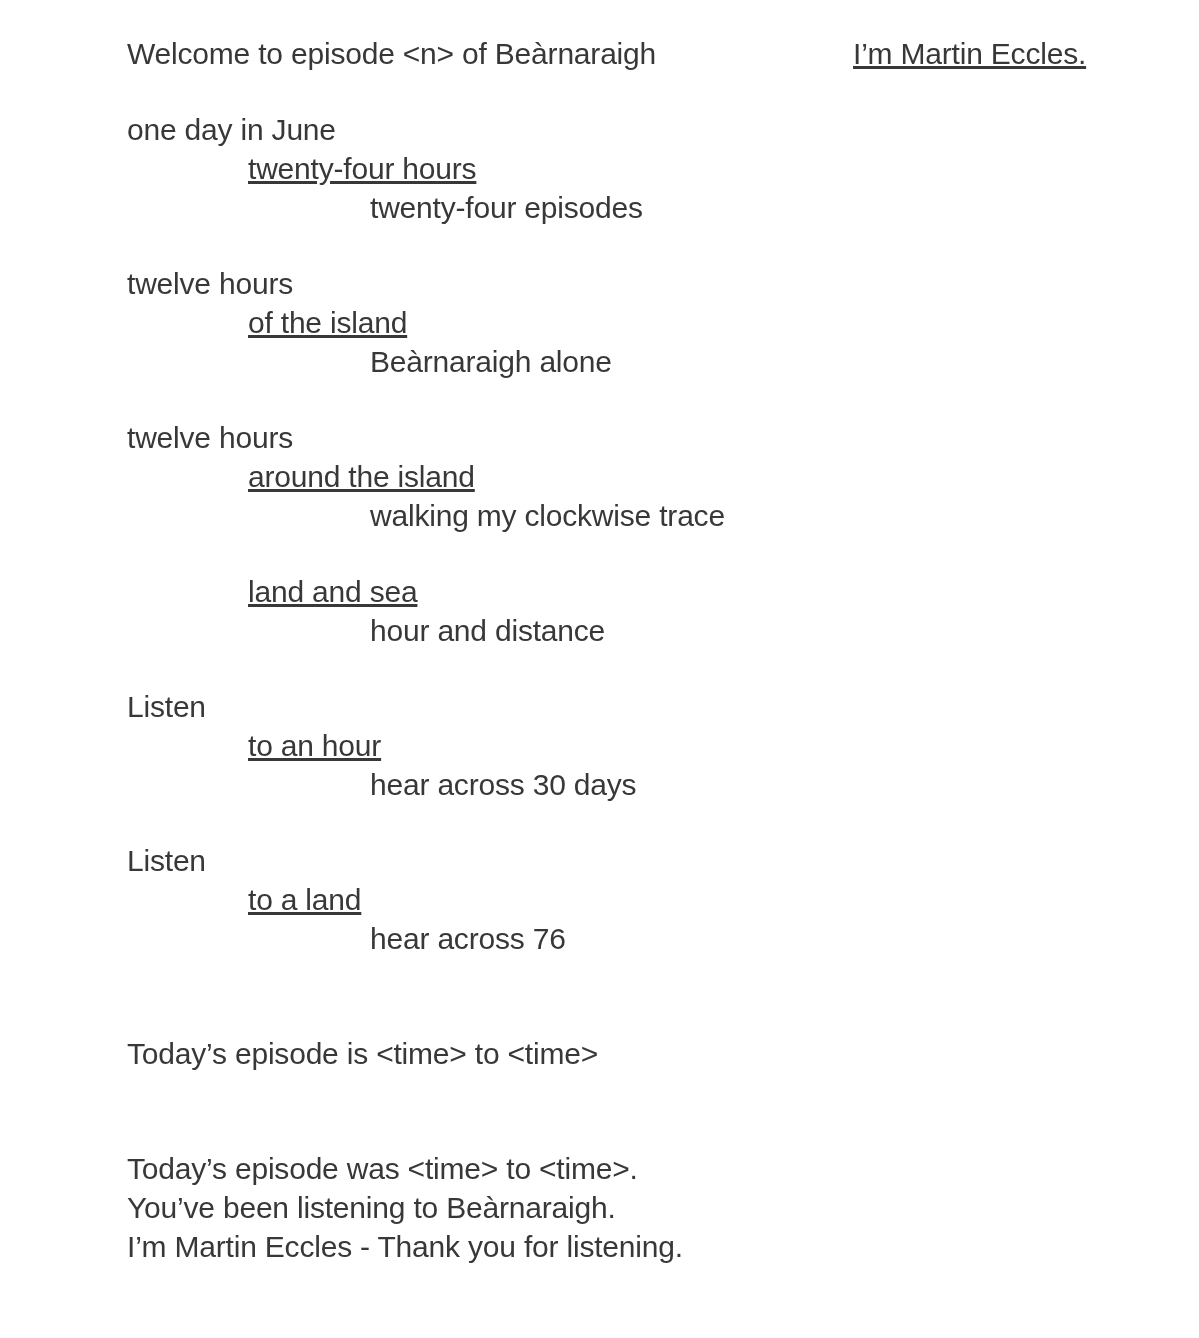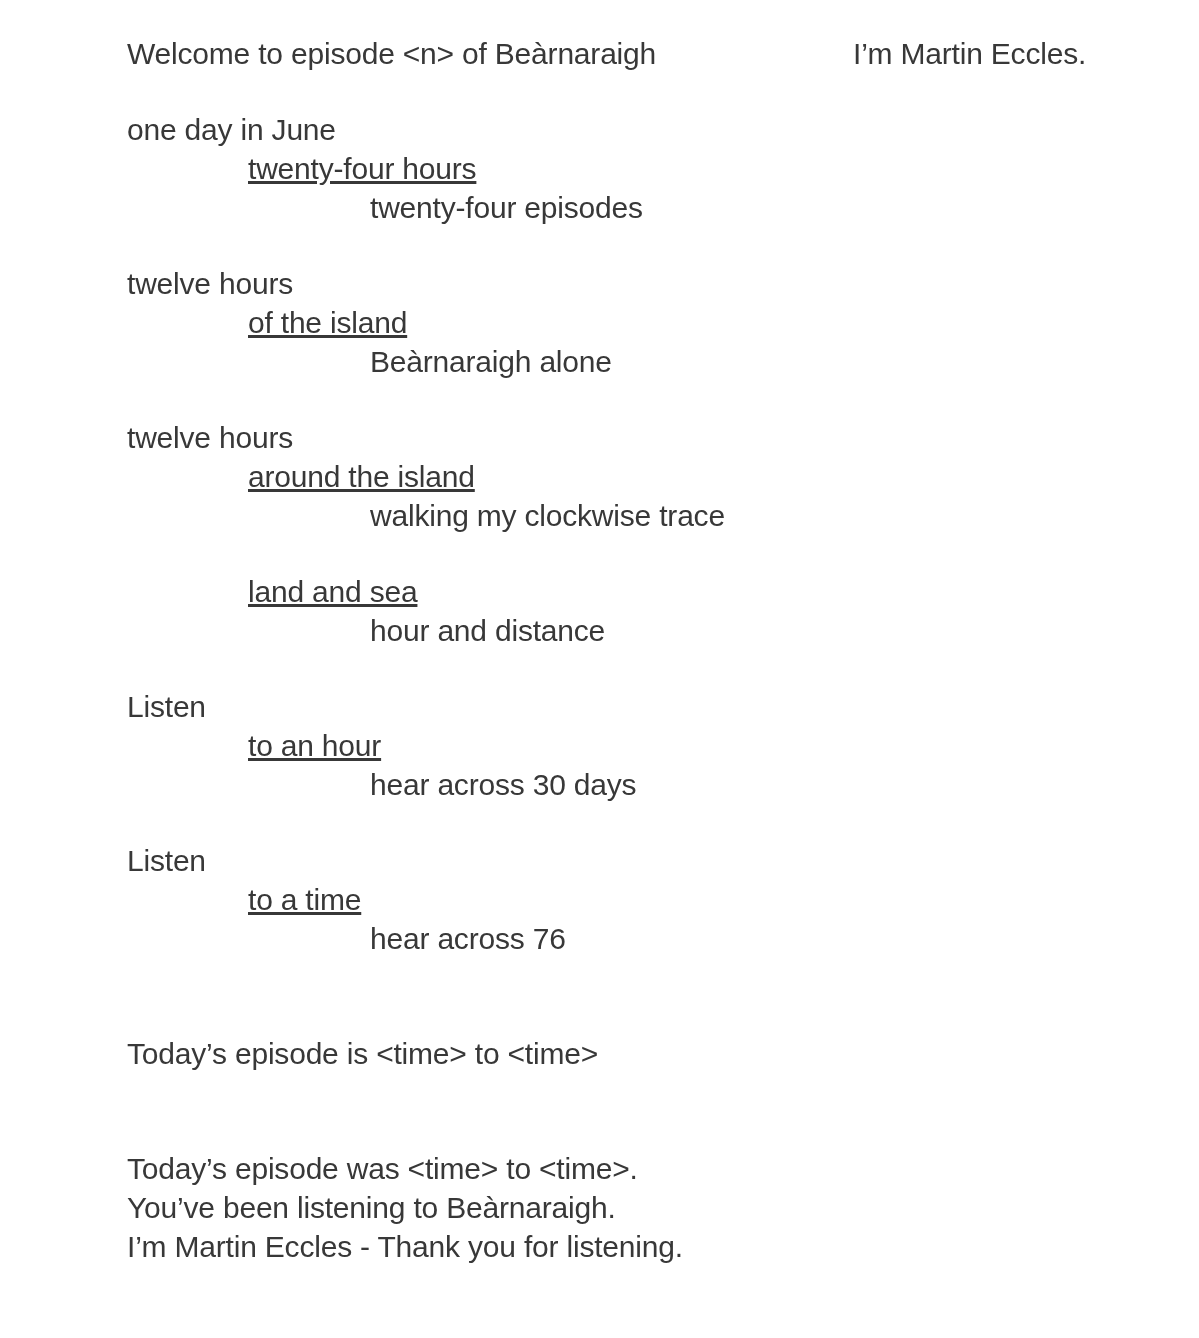--- a/index.html
+++ b/index.html
@@ -31,20 +31,21 @@
   .header-line {
     position: relative;
     height: 39px;
     white-space: nowrap;
   }
   .header-right {
     position: absolute;
     left: 726px;   
     top: 0;
     white-space: nowrap;
+    text-decoration: underline;
   }
 
   .stanza { margin-top: 37px; }
 
   .line { white-space: nowrap; }
   .line.l1 { margin-left: 121px; text-decoration: underline; }
   .line.l2 { margin-left: 243px; }
 
   .episode-line { margin-top: 76px; white-space: nowrap; }
 
@@ -85,21 +86,21 @@
   </div>
 
   <div class="stanza">
     <div class="line l0">Listen</div>
     <div class="line l1">to an hour</div>
     <div class="line l2">hear across 30 days</div>
   </div>
 
   <div class="stanza">
     <div class="line l0">Listen</div>
-    <div class="line l1">to a time</div>
+    <div class="line l1">to a land</div>
     <div class="line l2">hear across 76</div>
   </div>
 
   <div class="episode-line">Today’s episode is &lt;time&gt; to &lt;time&gt;</div>
 
   <div class="closing">
     <div class="line">Today’s episode was &lt;time&gt; to &lt;time&gt;.</div>
     <div class="line">You’ve been listening to Beàrnaraigh.</div>
     <div class="line">I’m Martin Eccles - Thank you for listening.</div>
   </div>

